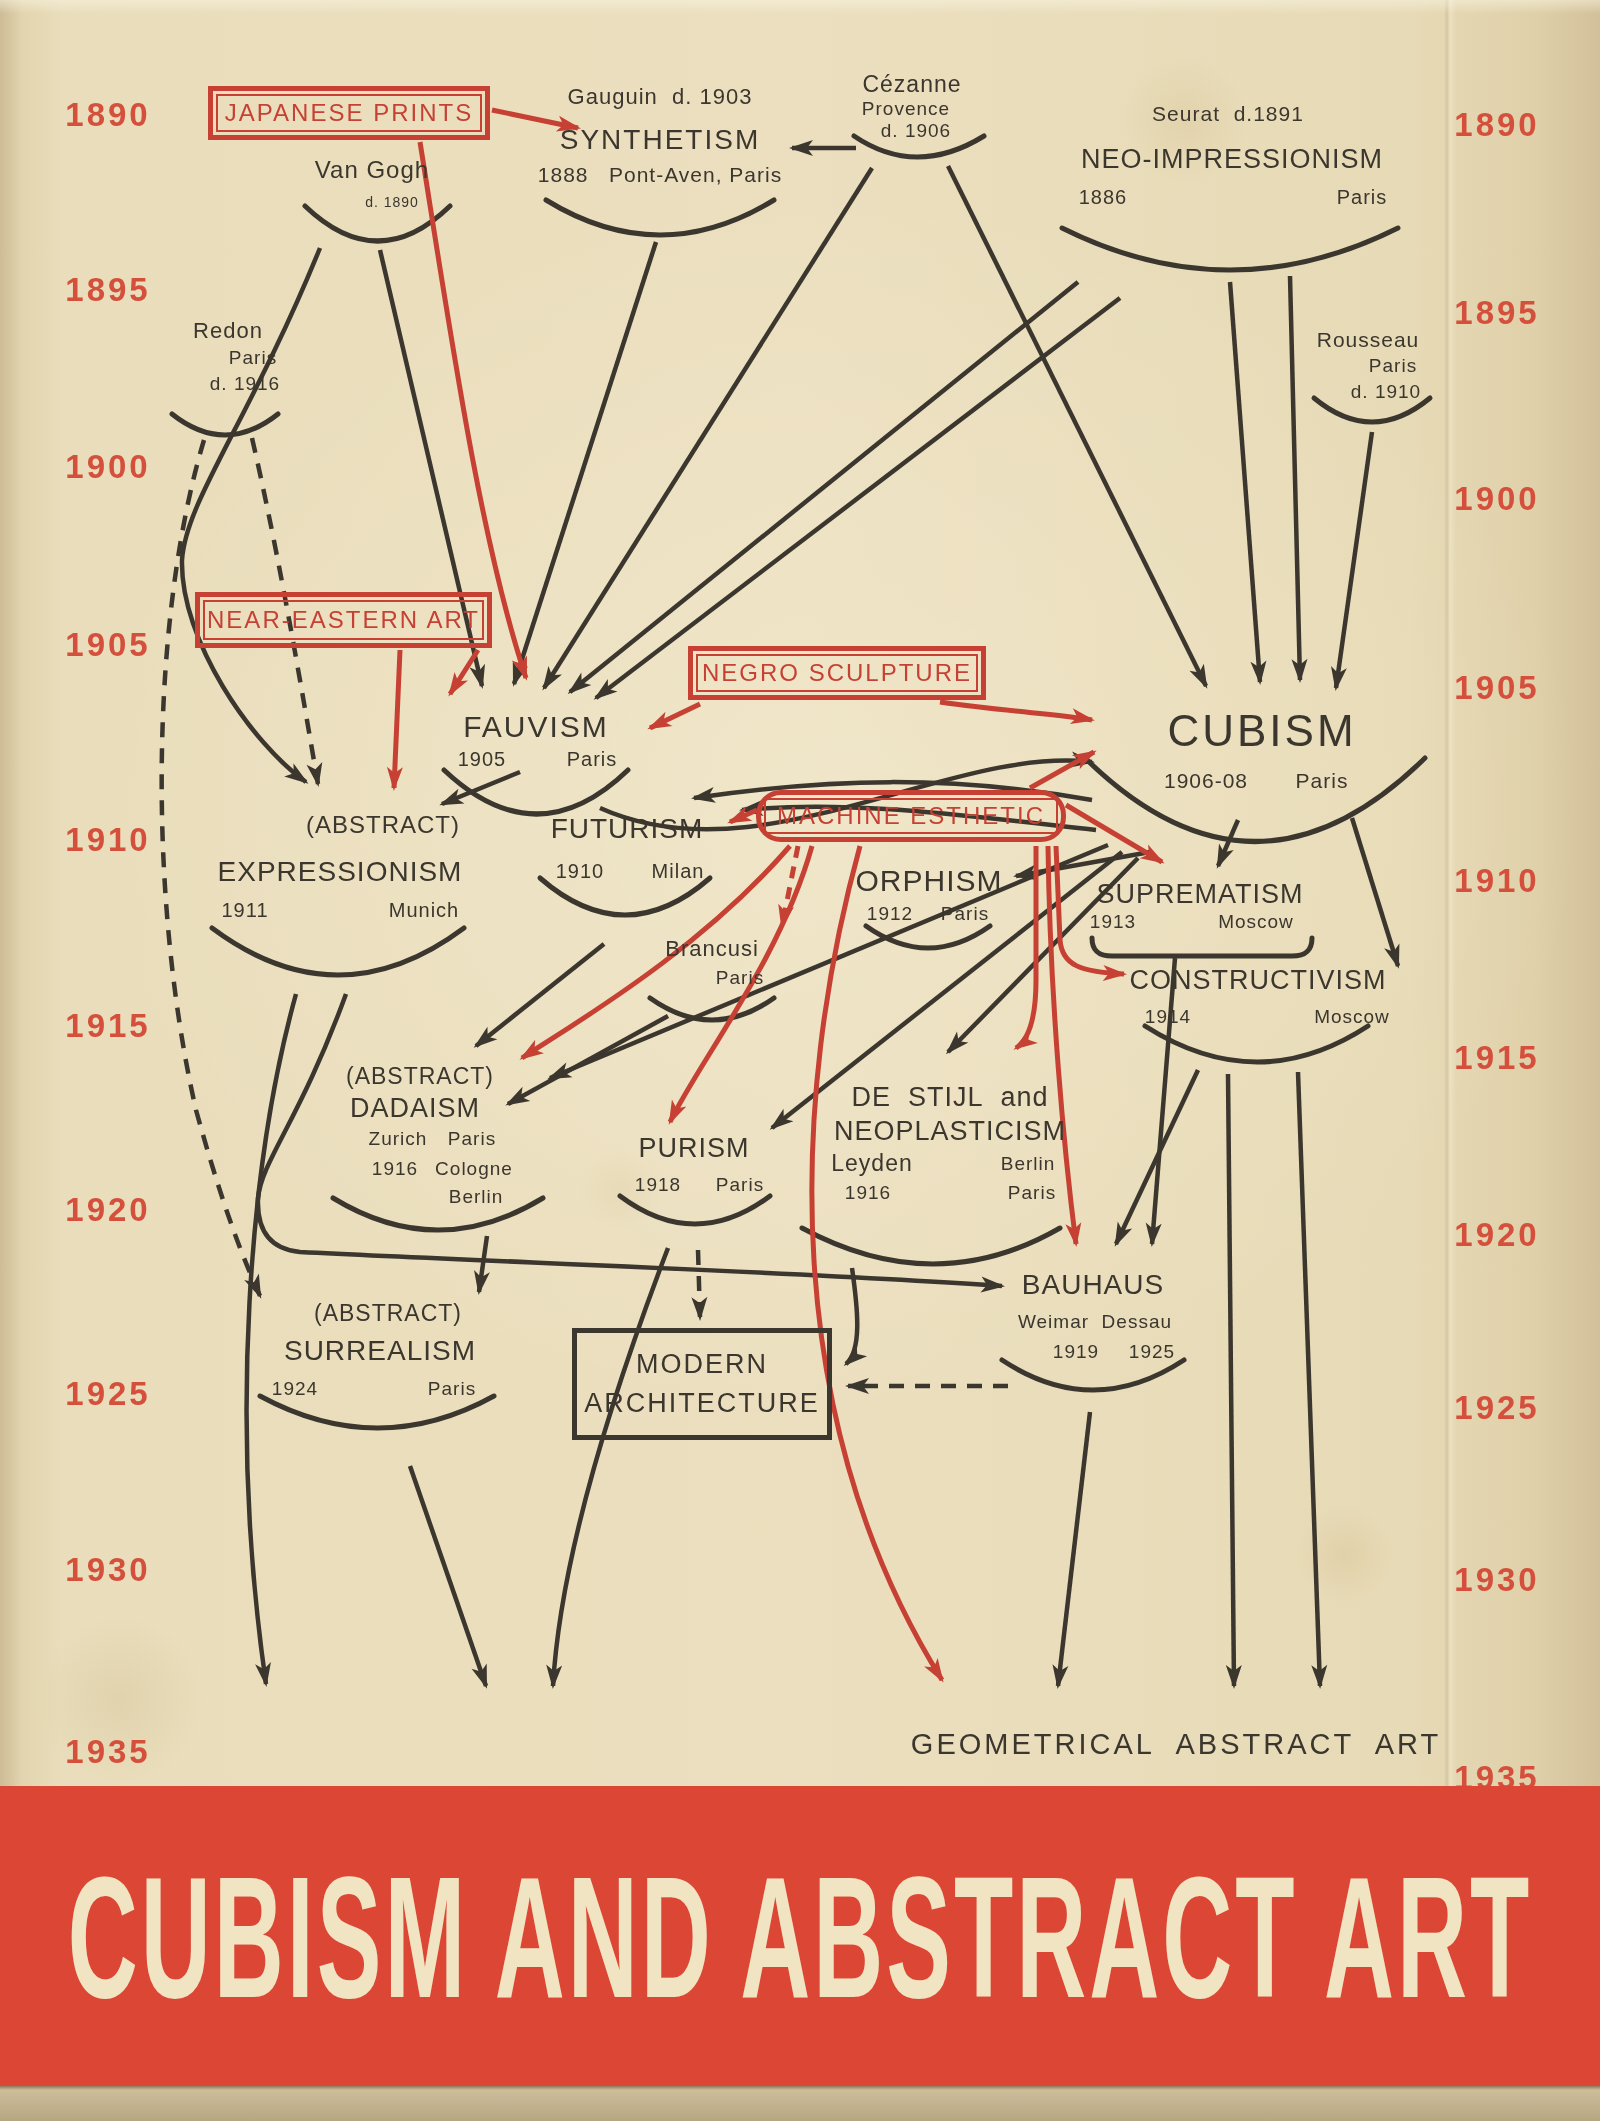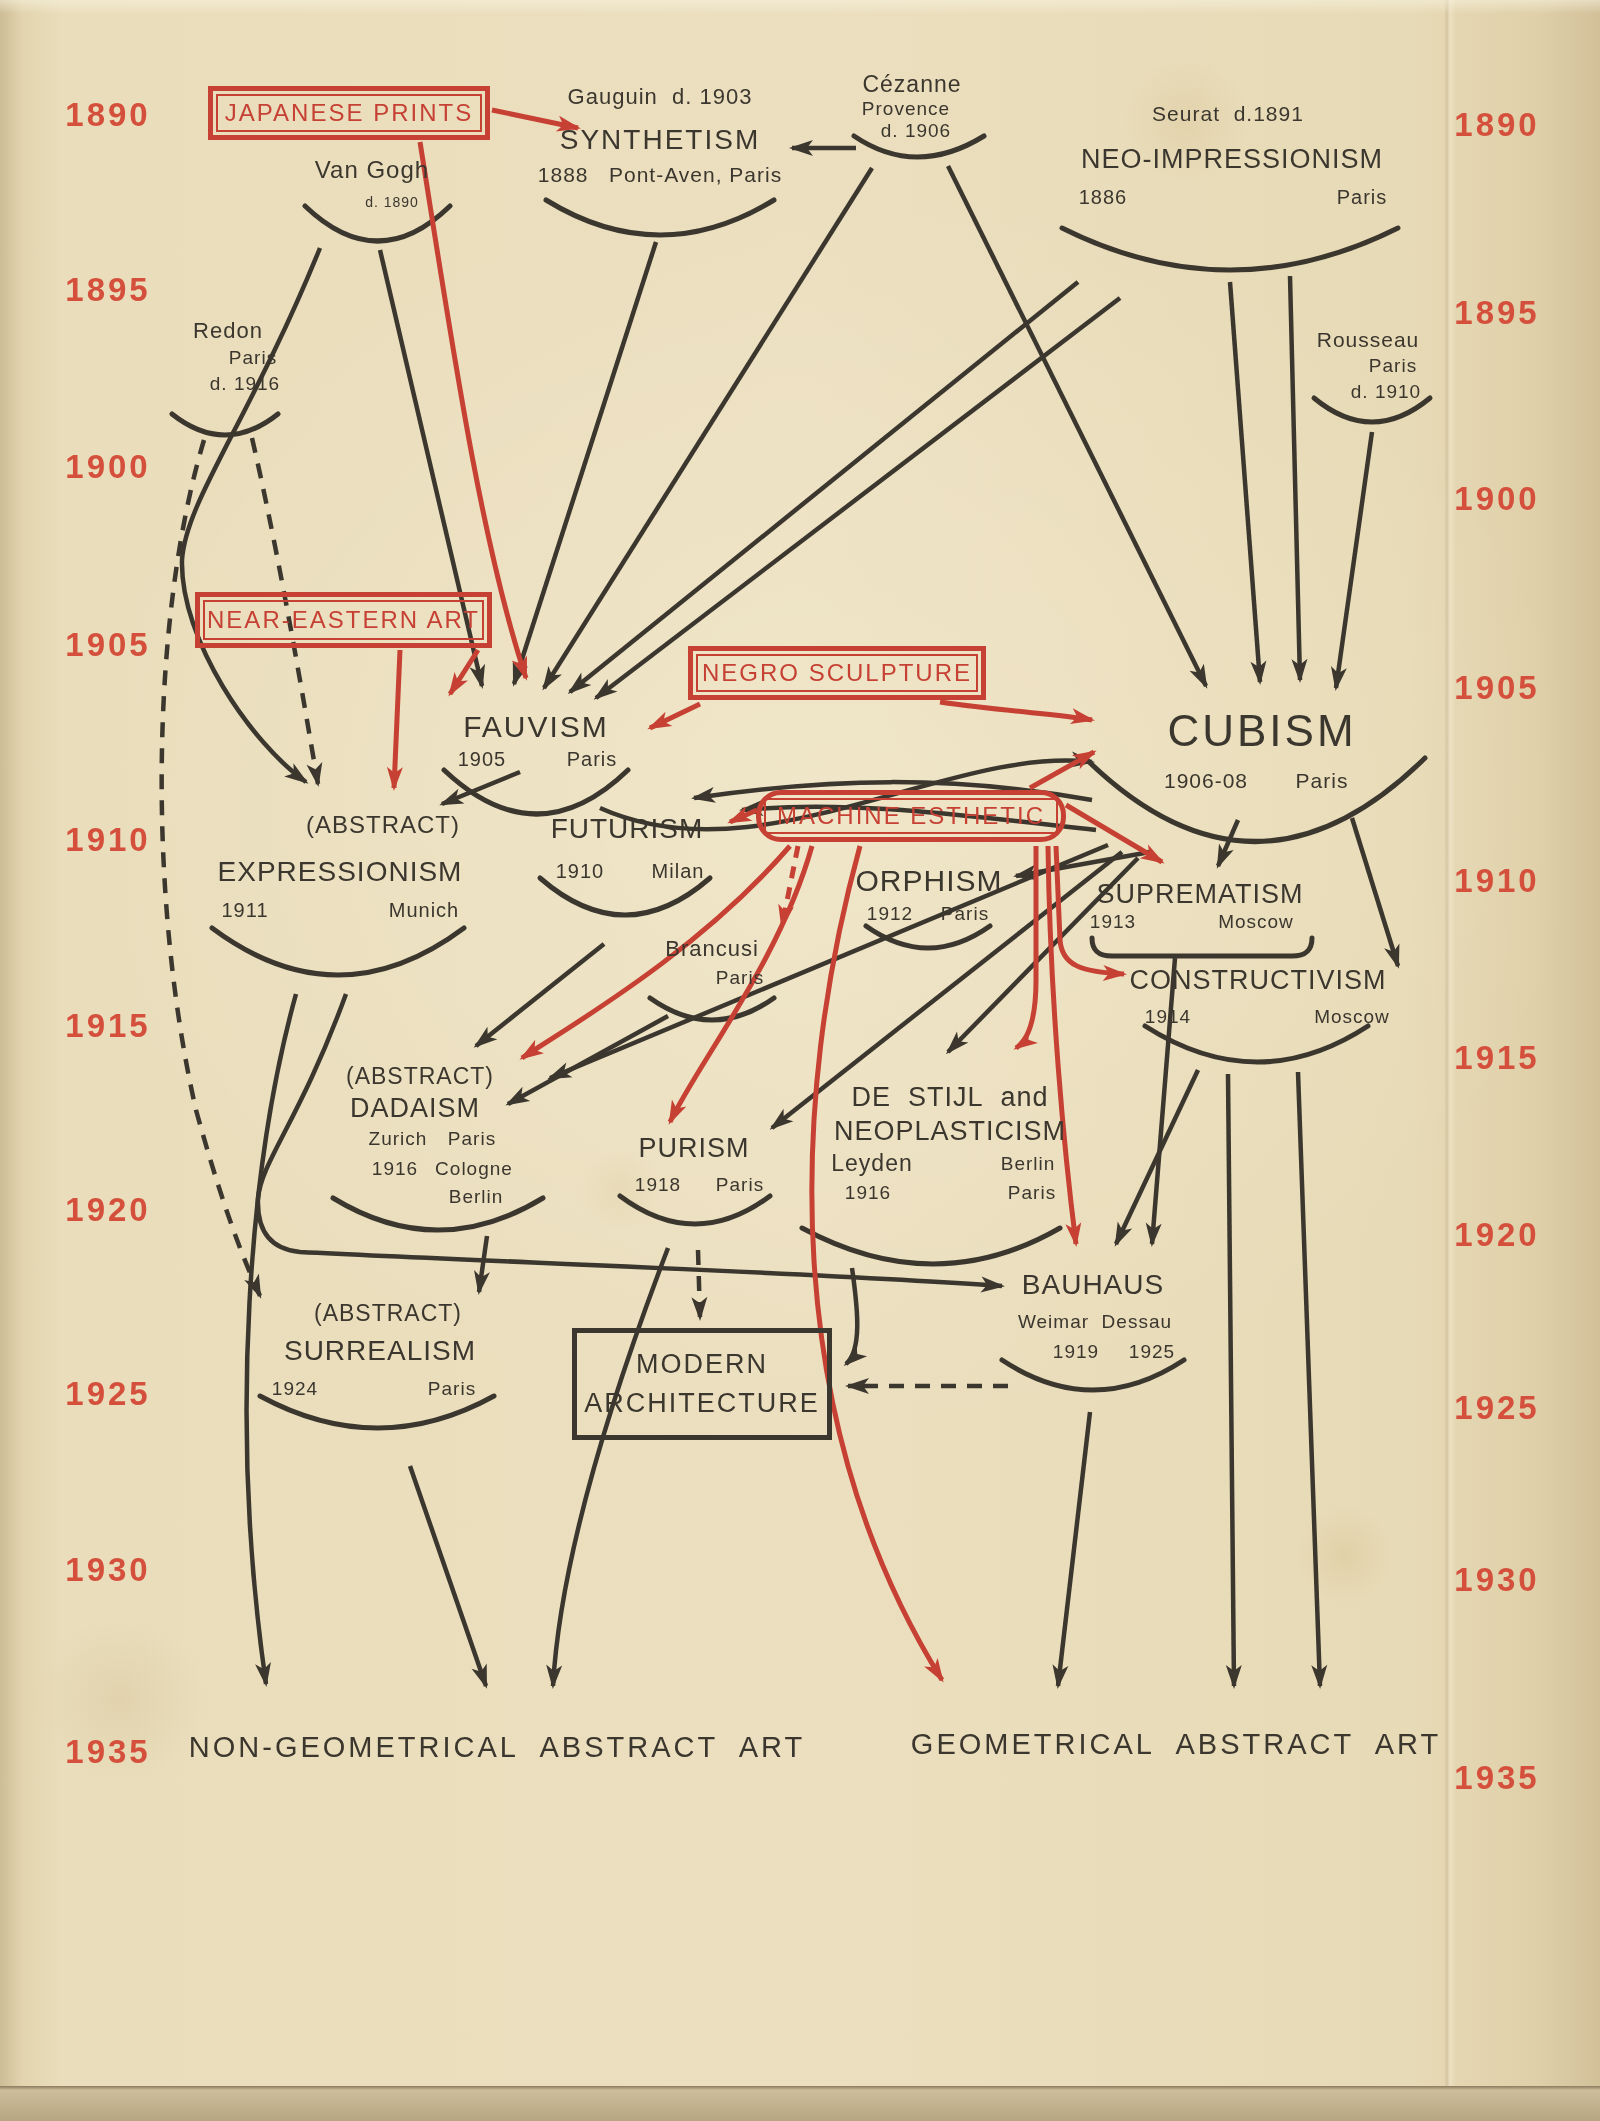--- a/index.html
+++ b/index.html
@@ -240,17 +240,19 @@
       </div>
       <div class="rbox" style="left: 756px; top: 790px; width: 310px; height: 52px; border-radius: 25px;">
         <span>MACHINE ESTHETIC</span>
       </div>
       <div class="kbox" style="left: 572px; top: 1328px; width: 260px; height: 112px;">
         <div>MODERN</div>
         <div>ARCHITECTURE</div>
       </div>
     </div>
 
-  <div class="artlabel" style="left:497px;top:1747px">NON-GEOMETRICAL&nbsp; ABSTRACT&nbsp; ART</div>
   <div class="artlabel" style="left:1176px;top:1744px">GEOMETRICAL&nbsp; ABSTRACT&nbsp; ART</div>
 
+  <div id="banner">
+    <div id="banner-title">CUBISM AND ABSTRACT ART</div>
+  </div>
   <div id="bottom-strip"></div>
 </div>
 
 </body></html>

